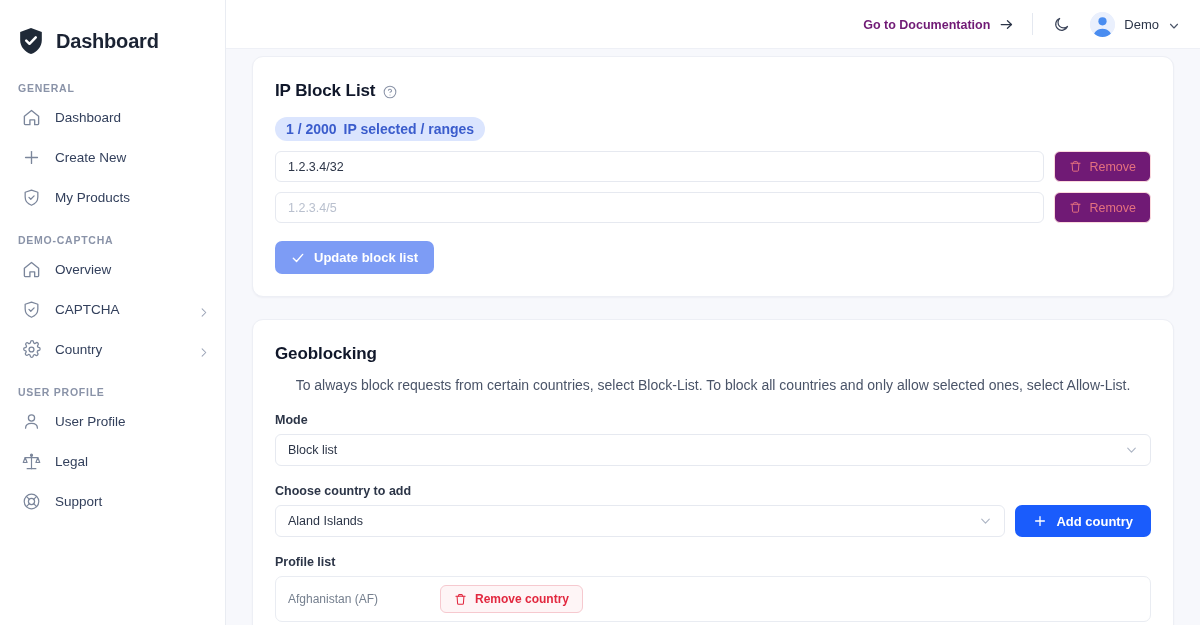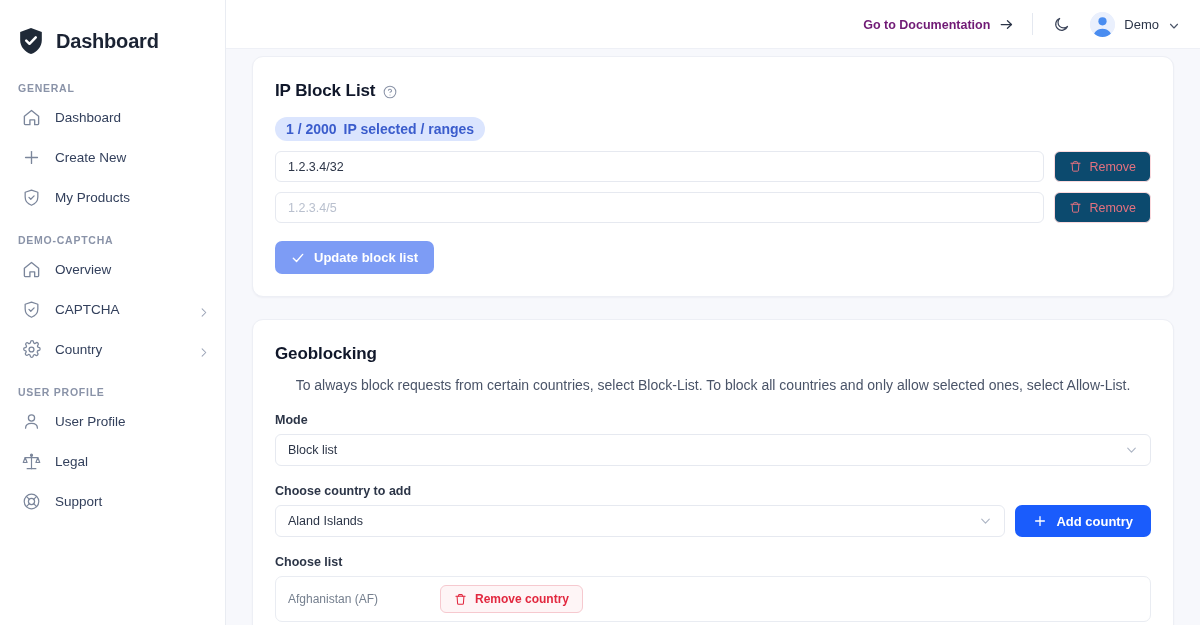--- a/index.html
+++ b/index.html
@@ -131,21 +131,21 @@
     background: #fff; font-size: 12.5px; color: #2c3purple;
     padding: 0 12px; outline: none;
     font-family: "Liberation Sans", sans-serif;
     color: #2c3547;
   }
   .ip-input::placeholder { color: #b9c0ce; }
   .btn-remove {
     flex: 0 0 auto; height: 31px;
     display: flex; align-items: center; gap: 7px;
     border: 1px solid #fbd9dd; border-radius: 6px;
-    background: #0c4a6e; color: #e4717f;
+    background: #701a75; color: #e4717f;
     font-size: 12.5px; font-weight: 500;
     padding: 0 14px; cursor: pointer;
     font-family: "Liberation Sans", sans-serif;
   }
   .trash-ico { width: 13px; height: 13px; }
 
   .btn-primary-soft {
     display: inline-flex; align-items: center; gap: 9px;
     background: #7d9cf5; color: #ffffff;
     border: none; border-radius: 7px;
@@ -428,21 +428,21 @@
             <span class="plus-ico">
               <svg viewBox="0 0 24 24" fill="none" stroke="currentColor" stroke-width="2.3" stroke-linecap="round">
                 <line x1="12" y1="4.5" x2="12" y2="19.5"></line>
                   <line x1="4.5" y1="12" x2="19.5" y2="12"></line>
               </svg>
             </span>
             <span>Add country</span>
           </button>
         </div>
 
-        <div class="field-label">Choose list</div>
+        <div class="field-label">Profile list</div>
         <div class="country-list-box">
           <div class="country-entry">
             <span class="country-name">Afghanistan (AF)</span>
             <button class="btn-remove-country">
               <span class="trash-ico">
                 <svg viewBox="0 0 24 24" fill="none" stroke="currentColor" stroke-width="1.9" stroke-linecap="round" stroke-linejoin="round">
                   <polyline points="3.5 6 20.5 6"></polyline>
                   <path d="M8.5 6V4.2A1.2 1.2 0 0 1 9.7 3h4.6a1.2 1.2 0 0 1 1.2 1.2V6"></path>
                   <path d="M18.3 6l-.9 13.1A1.6 1.6 0 0 1 15.8 20.6H8.2a1.6 1.6 0 0 1-1.6-1.5L5.7 6"></path>
                 </svg>

